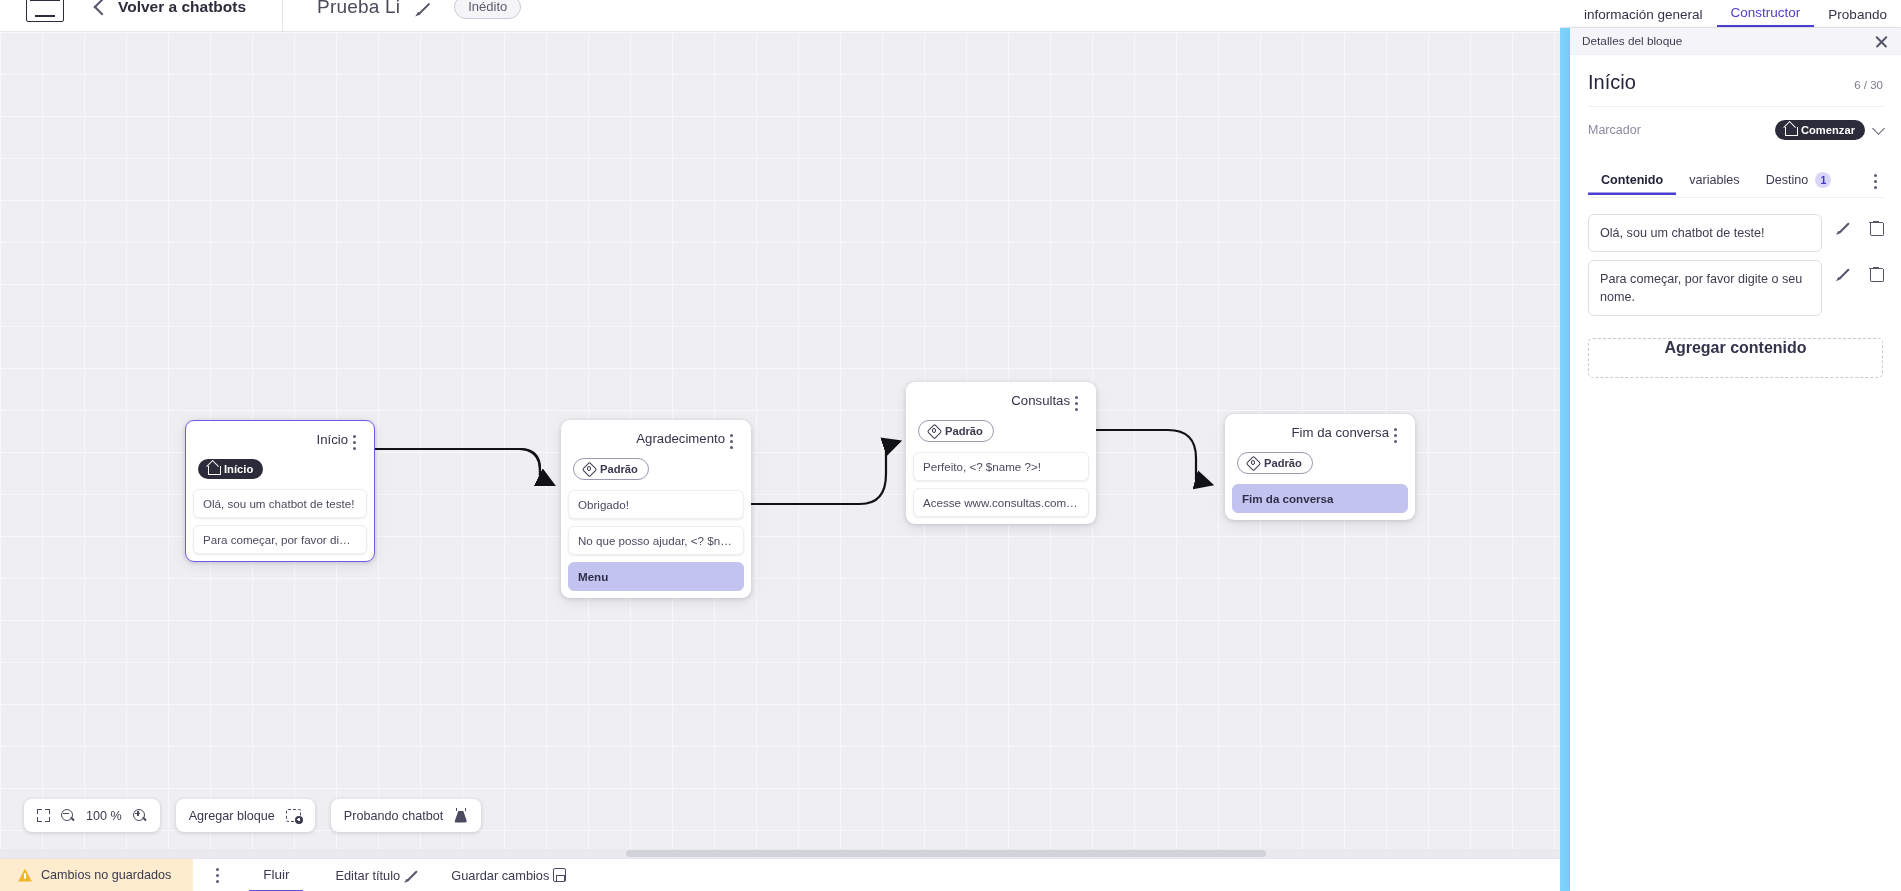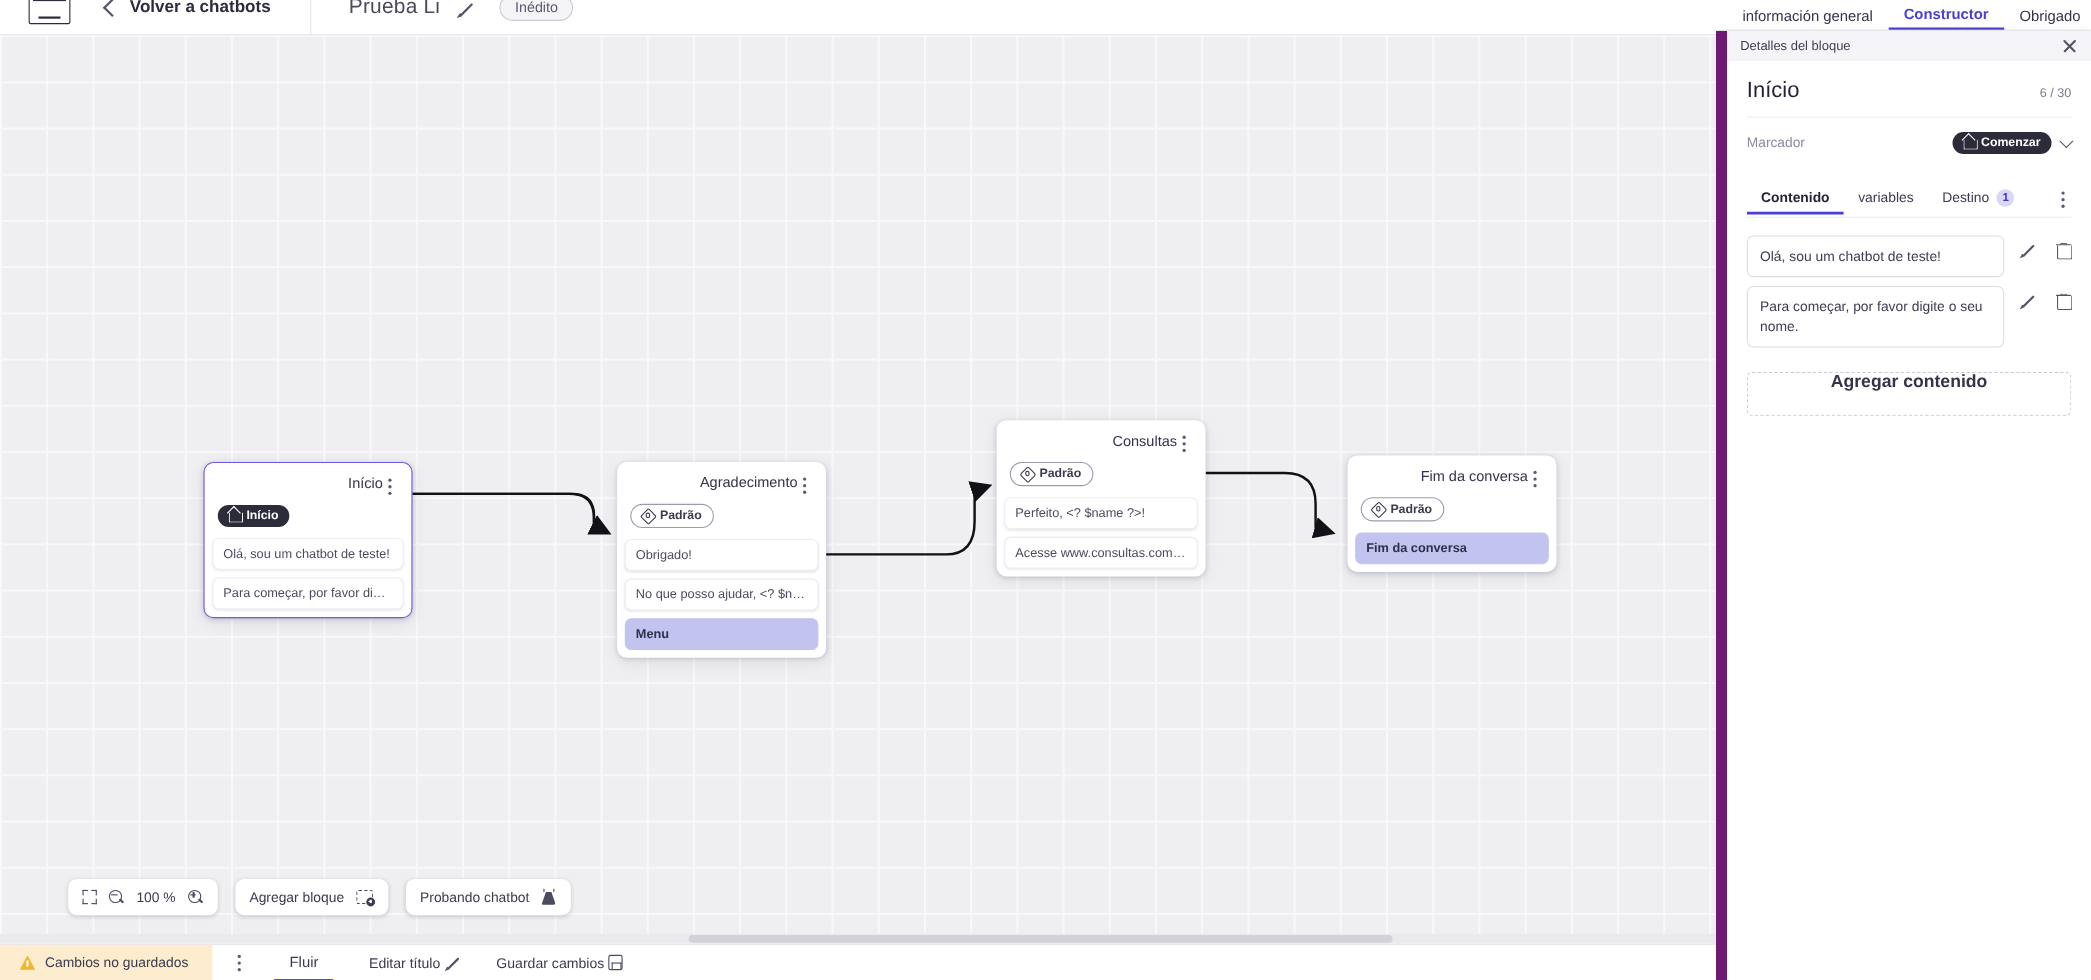--- a/index.html
+++ b/index.html
@@ -101,21 +101,21 @@
     white-space:nowrap; overflow:hidden; text-overflow:ellipsis;
   }
   .msg.menu {
     background:#c3c3ef; border-color:#c3c3ef; color:#2f2f4a; font-weight:700; box-shadow:none;
   }
 
   
   .wires { position:absolute; inset:0; pointer-events:none; z-index:3; }
 
   
-  .tools { position:absolute; left:24px; bottom:26px; display:flex; gap:16px; z-index:10;margin-left:38px; }
+  .tools { position:absolute; left:24px; bottom:26px; display:flex; gap:16px; z-index:10; }
   .tool-card {
     background:#ffffff; border-radius:8px; height:33px; display:flex; align-items:center;
     box-shadow:0 1px 4px rgba(30,30,60,.18); padding:0 13px; gap:11px;
     font-size:12.6px; color:#3a3a50; cursor:pointer;
   }
   .ic-fit { width:13px; height:13px; position:relative; }
   .ic-fit span { position:absolute; width:5px; height:5px; border:1.6px solid #4a4a60; }
   .ic-fit span:nth-child(1){ left:0; top:0; border-right:0; border-bottom:0; }
   .ic-fit span:nth-child(2){ right:0; top:0; border-left:0; border-bottom:0; }
   .ic-fit span:nth-child(3){ left:0; bottom:0; border-right:0; border-top:0; }
@@ -169,27 +169,27 @@
   .sb-item {
     margin-left:32px; display:flex; align-items:center; gap:4px;
     font-size:12.8px; color:#3a3a50; cursor:pointer;
   }
   .ic-save { width:13px; height:14px; position:relative; }
   .ic-save::before{ content:""; position:absolute; inset:0; border:1.5px solid #4a4a60; border-radius:2px; }
   .ic-save::after{ content:""; position:absolute; left:3px; bottom:1.5px; width:7px; height:5px;
     border:1.3px solid #4a4a60; border-bottom:0; }
 
   
-  .right-side { position:absolute; top:0; right:0; width:341px; height:891px; background:#701a75; z-index:40;}
+  .right-side { position:absolute; top:0; right:0; width:341px; height:891px; background:#7dd3fc; z-index:40;}
   .top-tabs {
     height:28px; display:flex; align-items:flex-end; gap:0; padding-left:10px;
     border-bottom:1px solid #e6e6ea; background:#fff;
   }
   .ttab { font-size:13.5px; color:#33334a; padding:0 14px 5px; cursor:pointer; white-space:nowrap;}
-  .ttab.active { color:#4a3fd0; font-weight:700; border-bottom:2.6px solid #4a3fd0; }
+  .ttab.active { color:#4a3fd0; font-weight:400; border-bottom:2.6px solid #4a3fd0; }
 
   .panel { position:absolute; top:28px; left:10px; width:331px; height:863px; background:#ffffff;
     box-shadow: -2px 0 7px rgba(30,30,60,.07); }
   .panel-bar {
     height:27px; background:#f5f5f9; border-bottom:1px solid #ededf2;
     display:flex; align-items:center; justify-content:space-between; padding:0 12px;
   }
   .panel-bar-title { font-size:11.8px; color:#3d3d52; }
   .x-close { width:15px; height:15px; position:relative; cursor:pointer; }
   .x-close::before,.x-close::after{ content:""; position:absolute; left:0; top:7px; width:15px; height:1.5px;
@@ -418,21 +418,21 @@
   <div class="sb-item">
     <span>Guardar cambios</span>
     <span class="ic-save"></span>
   </div>
 </div>
 
 <div class="right-side">
   <div class="top-tabs">
     <div class="ttab">información general</div>
     <div class="ttab active">Constructor</div>
-    <div class="ttab">Obrigado</div>
+    <div class="ttab">Probando</div>
   </div>
 
   <div class="panel">
     <div class="panel-bar">
       <span class="panel-bar-title">Detalles del bloque</span>
       <span class="x-close"></span>
     </div>
 
     <div class="panel-body">
       <div class="title-row">

